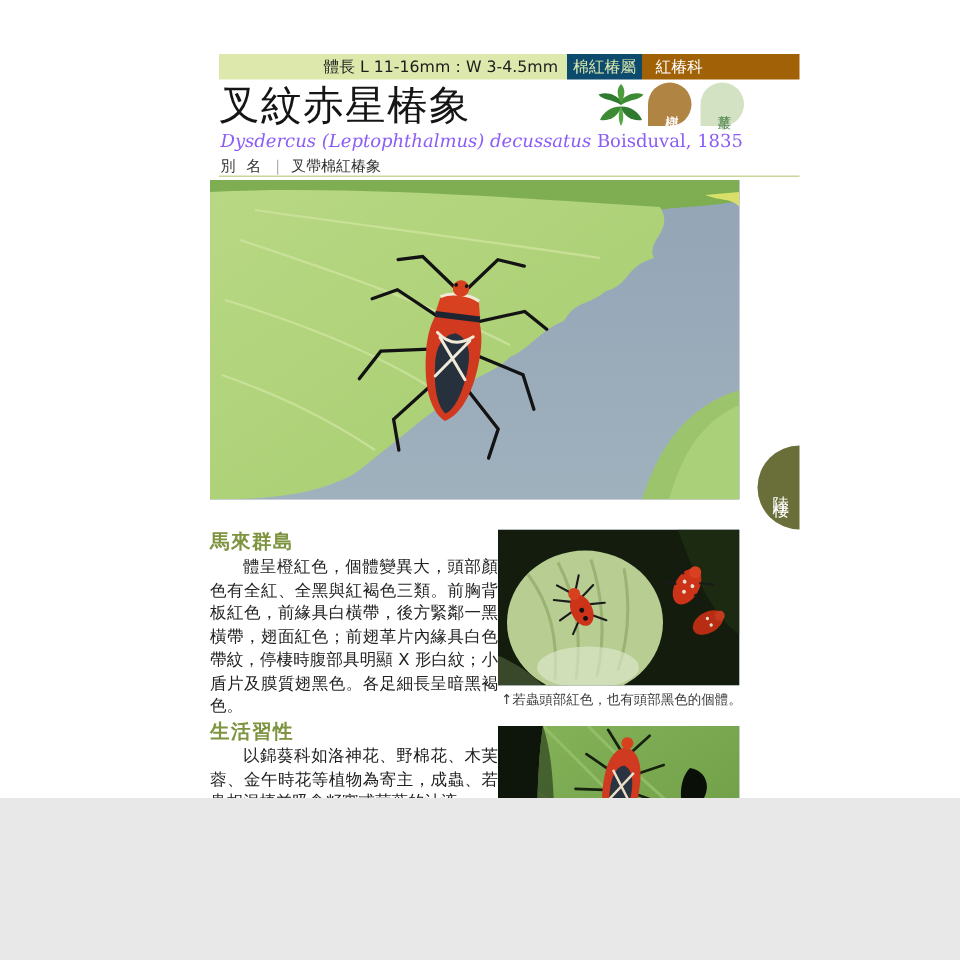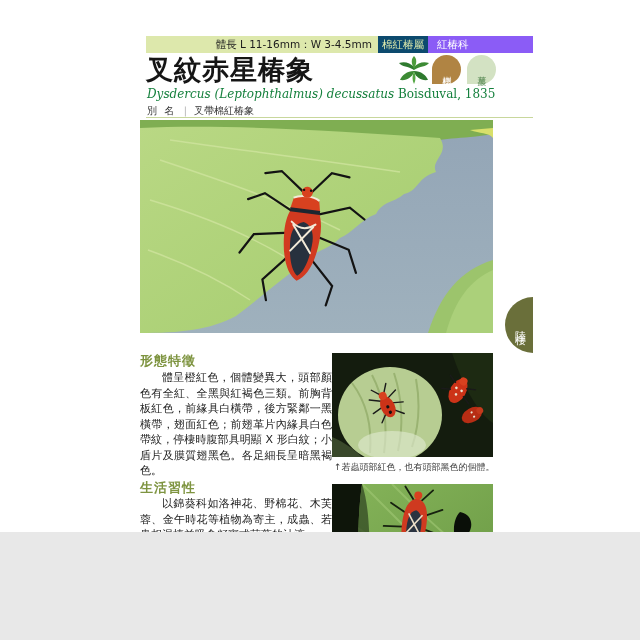--- a/index.html
+++ b/index.html
@@ -6,27 +6,27 @@
   #page{position:relative;width:640px;height:532px;background:#ffffff;margin:0 auto;
         font-family:"DejaVu Sans","Liberation Sans",sans-serif;overflow:hidden;}
   .abs{position:absolute;}
 
   
   #measure-bar{left:146px;top:36px;width:226px;height:17px;background:#dde8ac;
                display:flex;align-items:center;justify-content:flex-end;padding-right:6px;
                font-size:10.5px;color:#1c1c1c;}
   #genus-tag{left:378px;top:36px;width:50px;height:17px;background:#0c4a6e;color:#dce8ab;
              display:flex;align-items:center;justify-content:center;font-size:10.5px;}
-  #family-tag{left:428px;top:36px;width:105px;height:17px;background:#8b5cf6;color:#ffffff;
+  #family-tag{left:428px;top:36px;width:105px;height:17px;background:#a16207;color:#ffffff;
               display:flex;align-items:center;font-size:10.5px;padding-left:9px;box-sizing:border-box;}
 
   
   #species-title{left:146px;top:52px;font-family:"DejaVu Serif","Liberation Serif",serif;
-                 font-size:27px;font-weight:700;color:#151515;letter-spacing:1px;}
-  #sci-name{left:147px;top:87px;font-size:12px;color:#15803d;
+                 font-size:27px;font-weight:400;color:#151515;letter-spacing:1px;}
+  #sci-name{left:147px;top:87px;font-size:12px;color:#8b5cf6;
             font-family:"DejaVu Serif","Liberation Serif",serif;text-align:center;}
   #sci-name .it{font-style:italic;}
   #alias-row{left:147px;top:104px;font-size:10px;color:#333;}
   #alias-row .sep{color:#999;margin:0 4px;}
   #alias-row .lbl{letter-spacing:2px;}
 
   
   .badge{width:29px;height:29px;border-radius:50% 50% 50% 0;display:flex;align-items:center;
          justify-content:center;}
   .badge span{writing-mode:vertical-rl;font-size:9px;line-height:1;letter-spacing:1px;}
@@ -162,21 +162,21 @@
           <path d="M-12,-13 Q0,-3 12,-13"></path>
         </g>
 
         <circle cx="0" cy="-44" r="5.5" fill="#d8411f"></circle>
         <circle cx="-3.5" cy="-46" r="1.2" fill="#111"></circle>
         <circle cx="3.5" cy="-46" r="1.2" fill="#111"></circle>
       </g>
     </svg>
   </div>
 
-  <div class="abs sec-head" id="sec1-head">形態特徵</div>
+  <div class="abs sec-head" id="sec1-head">馬來群島</div>
   <div class="abs sec-body" id="sec1-body">體呈橙紅色，個體變異大，頭部顏色有全紅、全黑與紅褐色三類。前胸背板紅色，前緣具白橫帶，後方緊鄰一黑橫帶，翅面紅色；前翅革片內緣具白色帶紋，停棲時腹部具明顯 X 形白紋；小盾片及膜質翅黑色。各足細長呈暗黑褐色。</div>
 
   <div class="abs sec-head" id="sec2-head">生活習性</div>
   <div class="abs sec-body" id="sec2-body">以錦葵科如洛神花、野棉花、木芙蓉、金午時花等植物為寄主，成蟲、若蟲相混棲並吸食籽實或莖葉的汁液。</div>
 
   <div class="abs sec-head" id="sec3-head">分布</div>
   <div class="abs sec-body" id="sec3-body">日本、臺灣、中國、菲律賓、馬來群島、印度、斯里蘭卡與澳洲。臺灣地區分布於南部山區與蘭嶼。</div>
 
   <div class="abs photo" id="photo-nymph">
     <svg width="161" height="104" viewBox="0 0 161 104">

